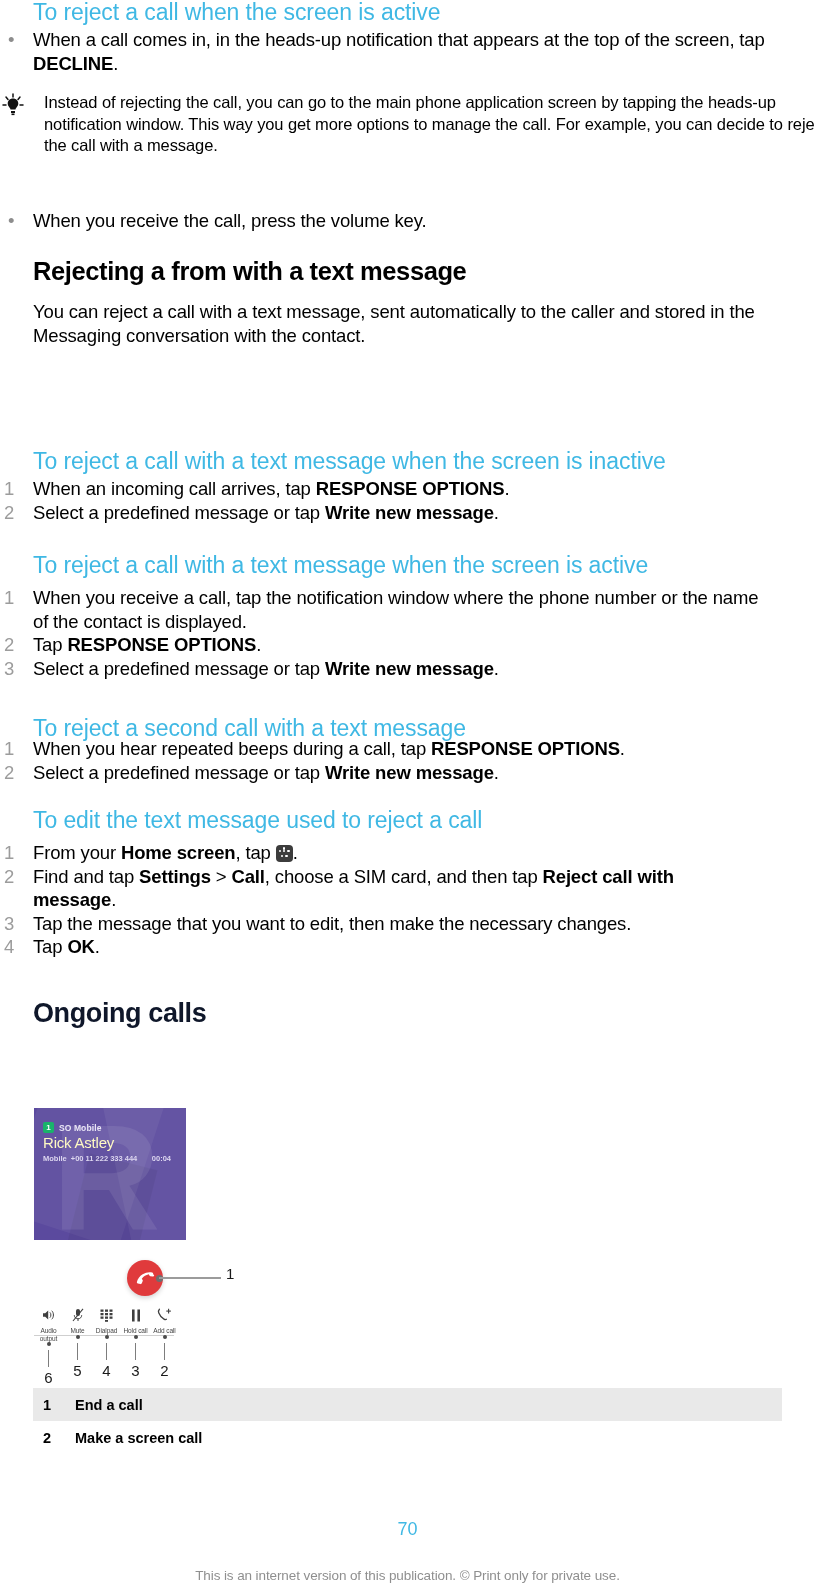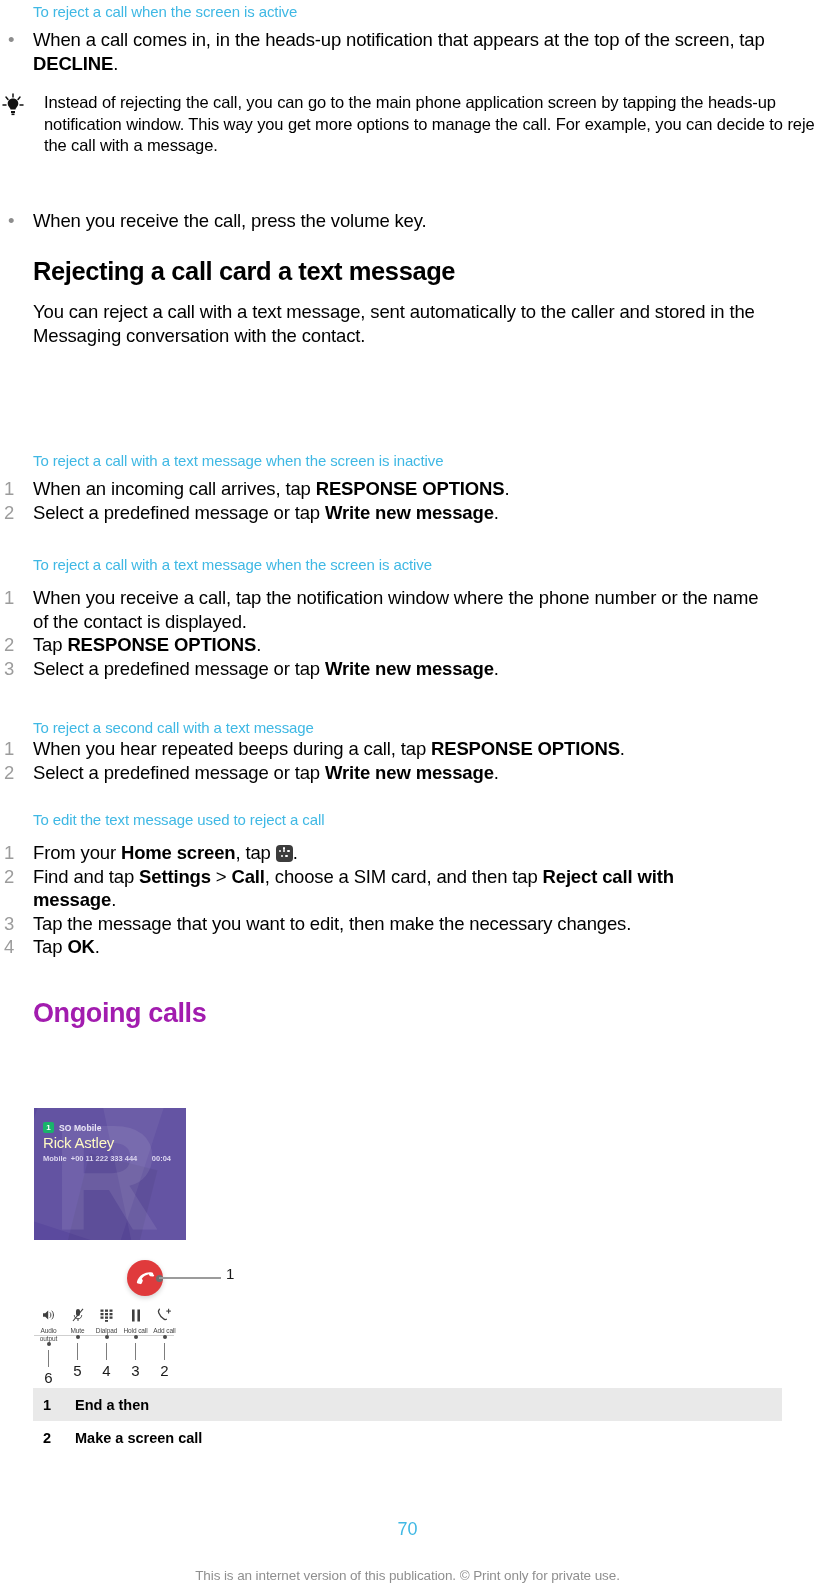--- a/index.html
+++ b/index.html
@@ -10,38 +10,38 @@
     color:#000;
     position:relative;
     overflow:hidden;
     -webkit-font-smoothing:antialiased;
   }
   .page{position:relative;width:815px;height:1590px;}
 
   
   .h3{
     color:#3fb8e4;
-    font-size:15px;
+    font-size:23px;
     line-height:24px;
     font-weight:400;
     letter-spacing:-0.1px;
   }
   .h2{
     font-size:25.5px;
     line-height:30px;
     font-weight:700;
     letter-spacing:-0.4px;
     color:#000;
   }
   .h1{
     font-size:27px;
     line-height:32px;
     font-weight:700;
     letter-spacing:-0.4px;
-    color:#a21caf;
+    color:#0f172a;
   }
   .para{
     font-size:18.5px;
     line-height:23.6px;
     letter-spacing:-0.15px;
   }
   .para b, .li-text b{font-weight:700;}
 
   
   .blist{list-style:none;margin:0;padding:0;}
@@ -228,21 +228,21 @@
   </div>
 
 
   <ul class="abs blist" style="left:0px;top:209px;width:775px;">
     <li>
       <span class="bullet">•</span>
       <span class="li-text">When you receive the call, press the volume key.</span>
     </li>
   </ul>
 
-  <div class="abs h2" style="left:33px;top:256px;width:740px;">Rejecting a call card a text message</div>
+  <div class="abs h2" style="left:33px;top:256px;width:740px;">Rejecting a from with a text message</div>
 
   <div class="abs para" style="left:33px;top:300px;width:775px;">You can reject a call with a text message, sent automatically to the caller and stored in the Messaging conversation with the contact.</div>
 
 
   <div class="abs h3" style="left:33px;top:449px;width:740px;">To reject a call with a text message when the screen is inactive</div>
 
   <ul class="abs nlist" style="left:0px;top:477px;width:775px;">
     <li>
       <span class="num">1</span>
       <span class="li-text"><span>When an incoming call arrives, tap </span><b>RESPONSE OPTIONS</b><span>.</span></span>
@@ -418,21 +418,21 @@
         <div class="tick"></div>
         <div class="cnum">2</div>
       </div>
 
     </div>
   </div>
 
   <div class="legend">
     <div class="lrow shade">
       <div class="lnum">1</div>
-      <div class="ltxt">End a then</div>
+      <div class="ltxt">End a call</div>
     </div>
     <div class="lrow">
       <div class="lnum">2</div>
       <div class="ltxt">Make a screen call</div>
     </div>
   </div>
 
   <div class="pagenum">70</div>
   <div class="footnote">This is an internet version of this publication. © Print only for private use.</div>
 

